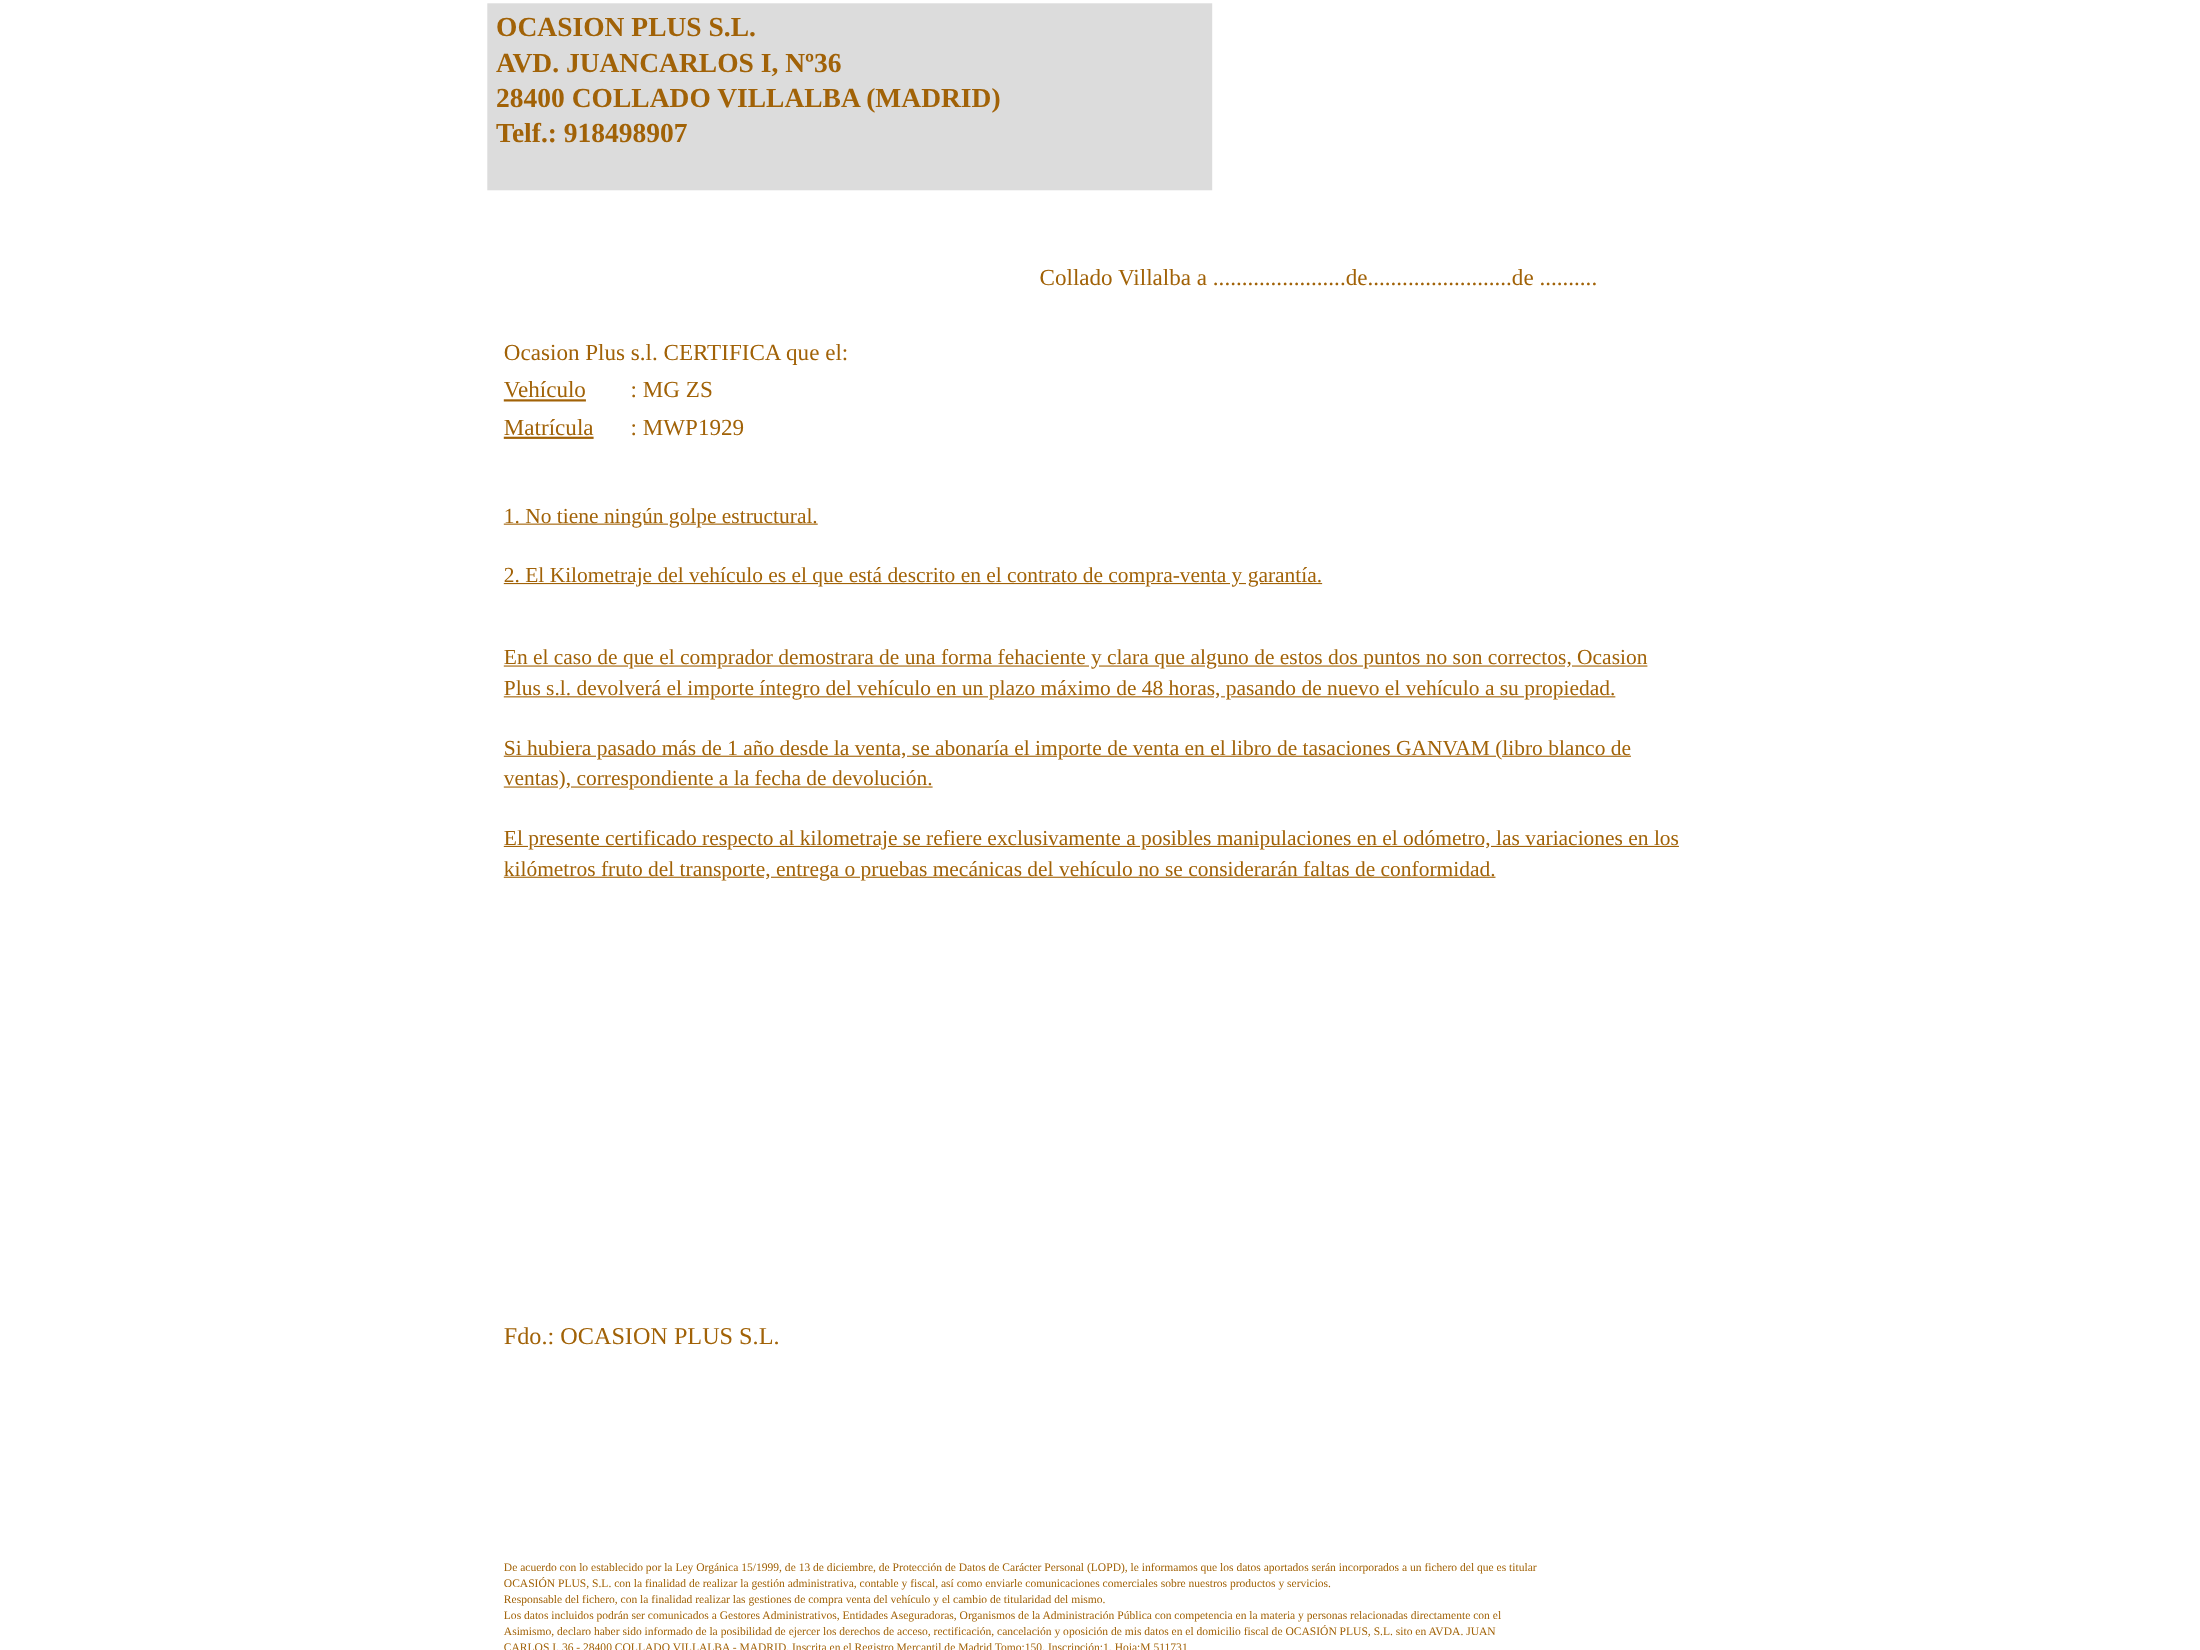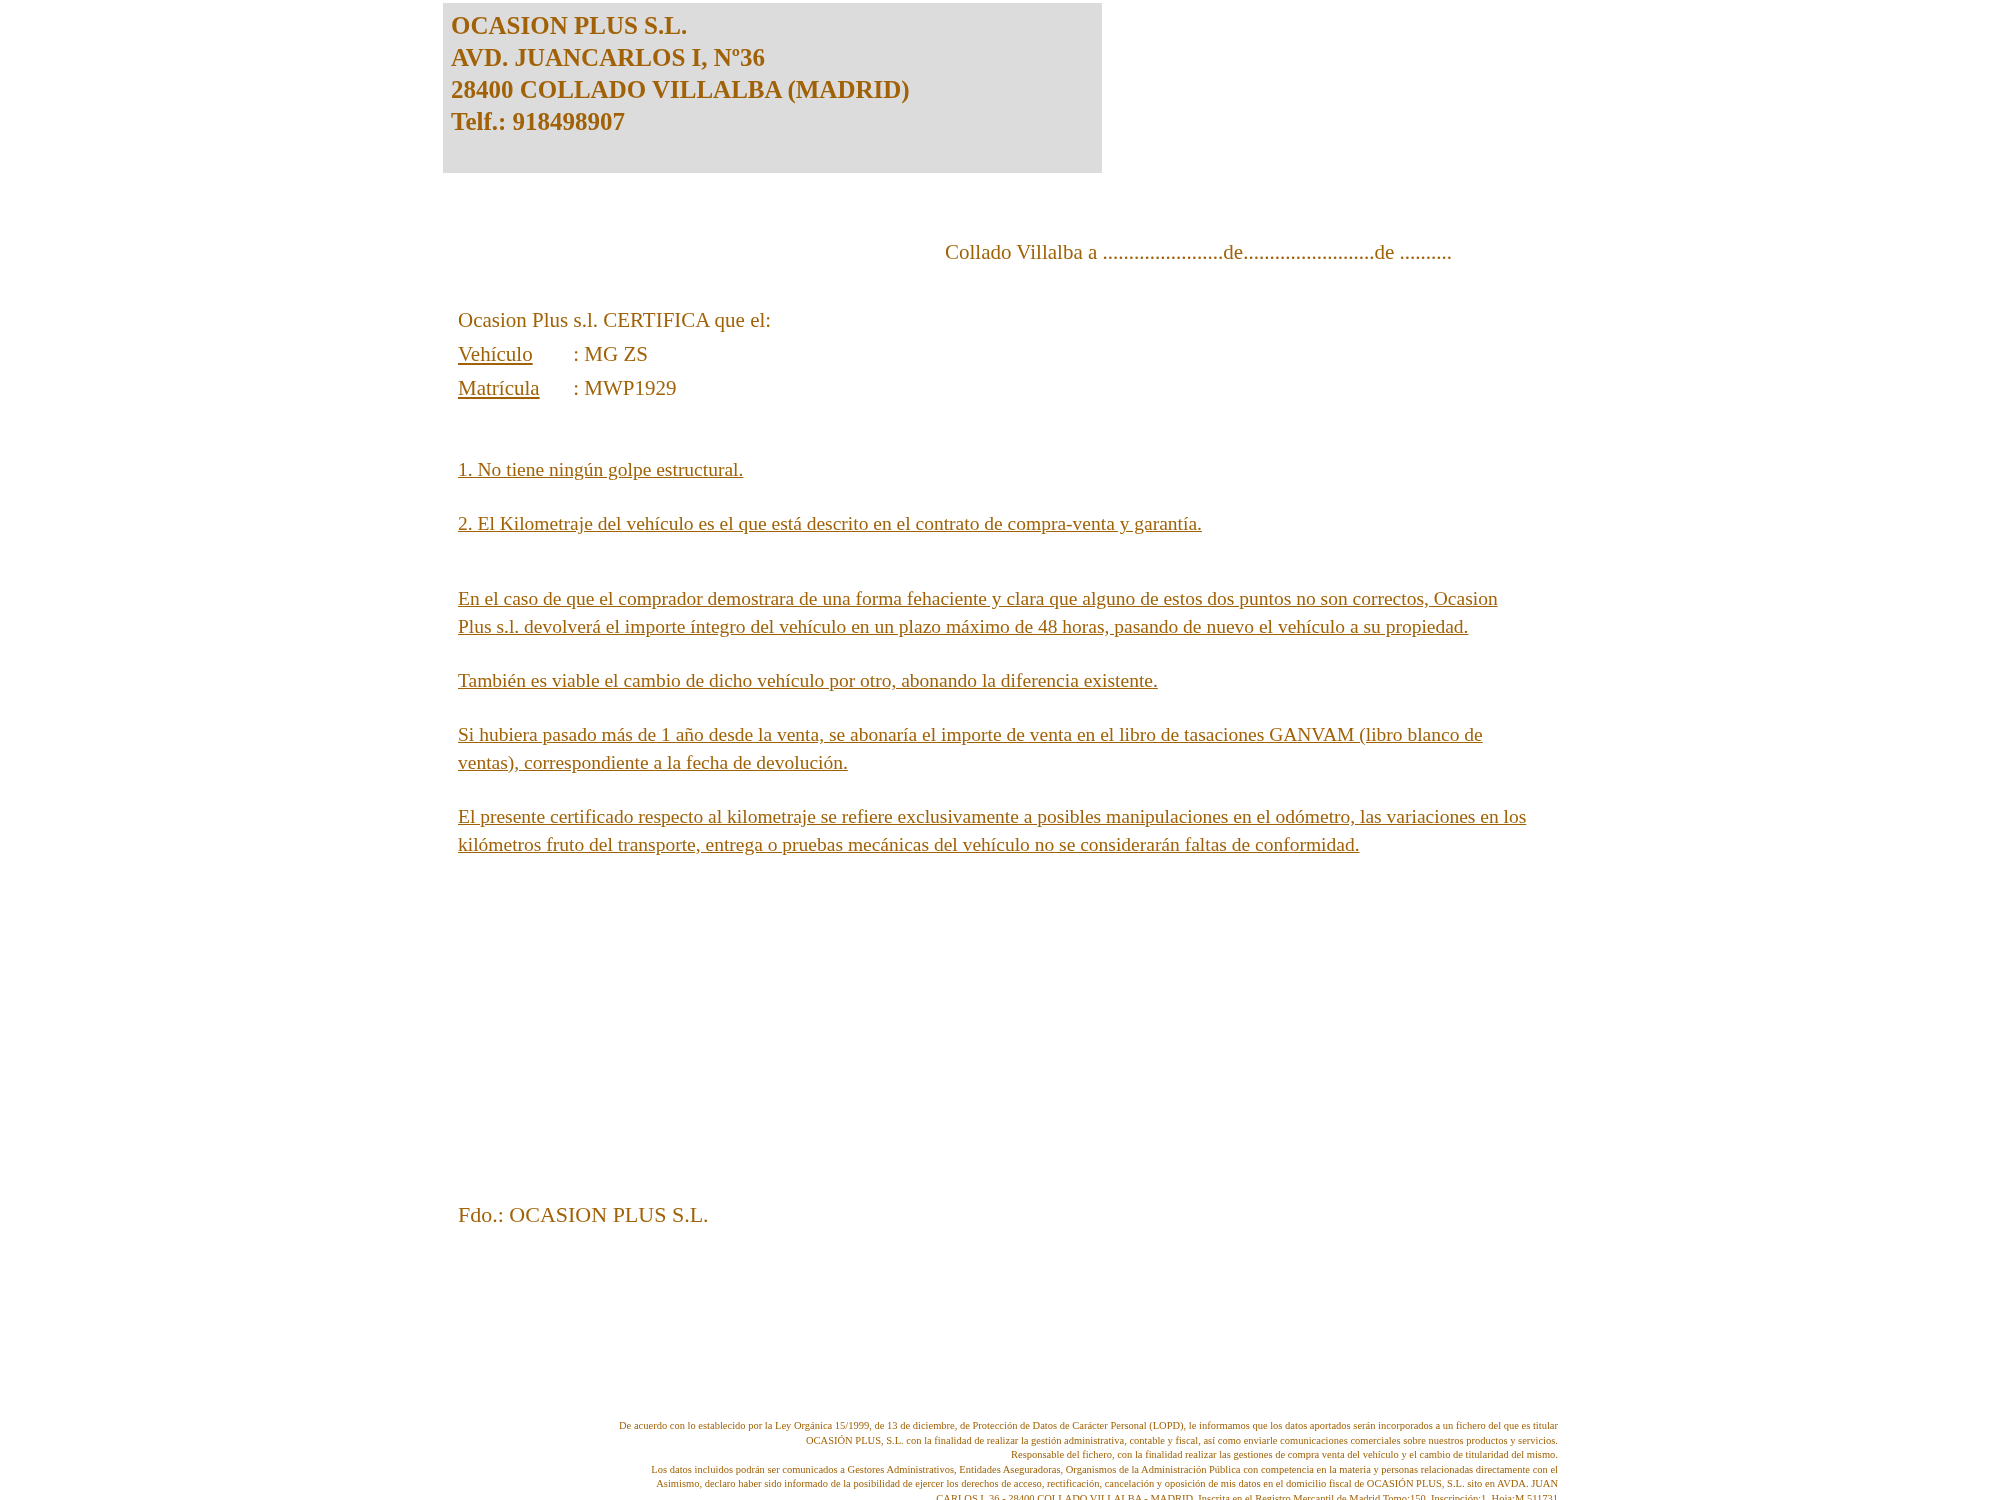--- a/index.html
+++ b/index.html
@@ -78,21 +78,20 @@
   .legal-footer {
     position: absolute;
     left: 458px;
     top: 1419px;
     width: 1100px;
     font-size: 10.5px;
     line-height: 14.6px;
   }
   .legal-footer .legal-line {
     white-space: nowrap;
-    text-align: right;
   }
 </style>
 </head>
 <body>
 
 <div class="page">
 
   <div class="header-box">
     <div>OCASION PLUS S.L.</div>
     <div>AVD. JUANCARLOS I, Nº36</div>
@@ -111,21 +110,20 @@
     <div class="cert-field">
       <span class="label">Matrícula</span>
       <span class="value">: MWP1929</span>
     </div>
   </div>
 
   <div class="body-text">
     <p>1. No tiene ningún golpe estructural.</p>
     <p>2. El Kilometraje del vehículo es el que está descrito en el contrato de compra-venta y garantía.</p>
     <p class="gap-above">En el caso de que el comprador demostrara de una forma fehaciente y clara que alguno de estos dos puntos no son correctos, Ocasion Plus s.l. devolverá el importe íntegro del vehículo en un plazo máximo de 48 horas, pasando de nuevo el vehículo a su propiedad.</p>
-    <p>También es viable el cambio de dicho vehículo por otro, abonando la diferencia existente.</p>
     <p>Si hubiera pasado más de 1 año desde la venta, se abonaría el importe de venta en el libro de tasaciones GANVAM (libro blanco de ventas), correspondiente a la fecha de devolución.</p>
     <p>El presente certificado respecto al kilometraje se refiere exclusivamente a posibles manipulaciones en el odómetro, las variaciones en los kilómetros fruto del transporte, entrega o pruebas mecánicas del vehículo no se considerarán faltas de conformidad.</p>
   </div>
 
   <div class="signature-line">Fdo.: OCASION PLUS S.L.</div>
 
   <div class="legal-footer">
     <div class="legal-line">De acuerdo con lo establecido por la Ley Orgánica 15/1999, de 13 de diciembre, de Protección de Datos de Carácter Personal (LOPD), le informamos que los datos aportados serán incorporados a un fichero del que es titular</div>
     <div class="legal-line">OCASIÓN PLUS, S.L. con la finalidad de realizar la gestión administrativa, contable y fiscal, así como enviarle comunicaciones comerciales sobre nuestros productos y servicios.</div>
     <div class="legal-line">Responsable del fichero, con la finalidad realizar las gestiones de compra venta del vehículo y el cambio de titularidad del mismo.</div>

